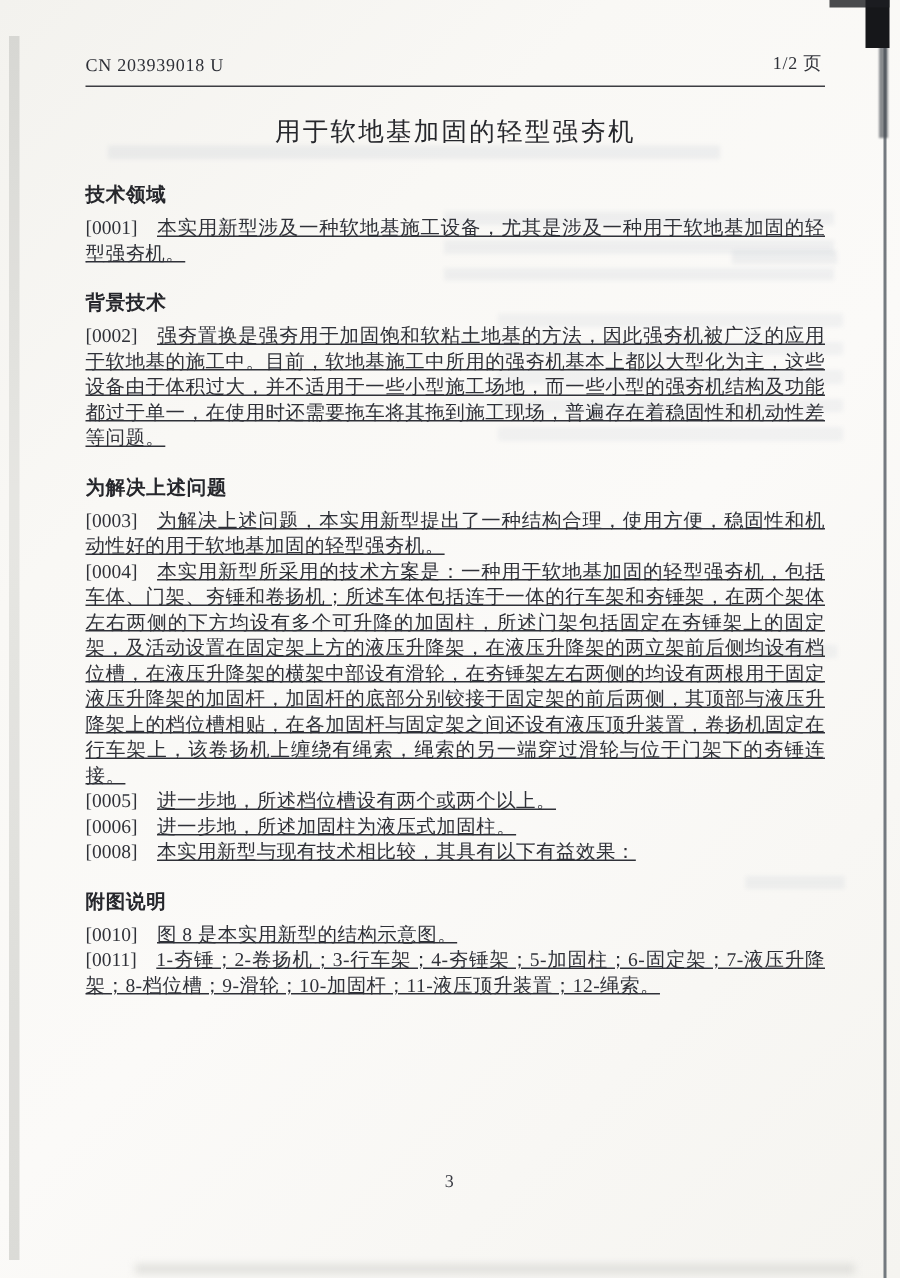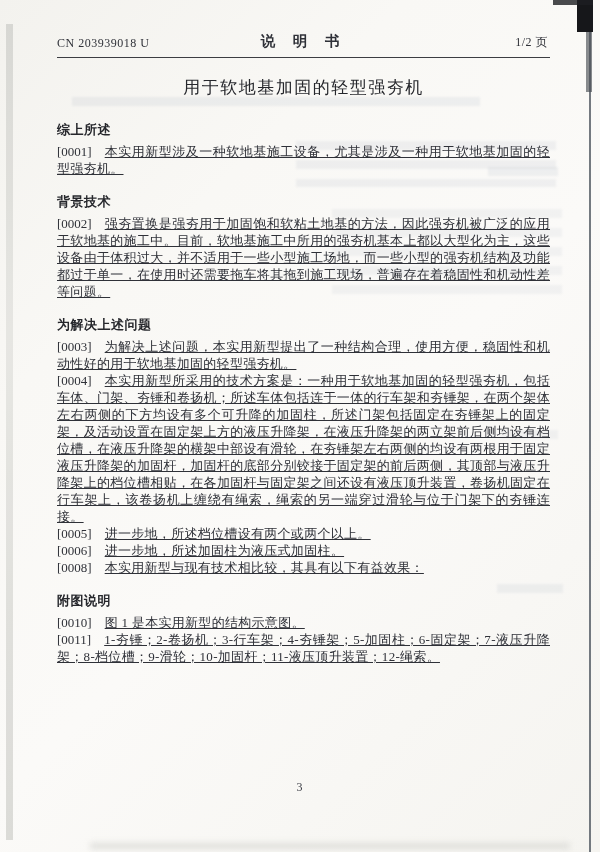--- a/index.html
+++ b/index.html
@@ -93,40 +93,39 @@
   <div class="ghost g2"></div>
   <div class="ghost g3"></div>
   <div class="ghost g4"></div>
   <div class="ghost g5"></div>
   <div class="ghost g6"></div>
 
   <div class="content">
 
     <div class="doc-header">
       <span class="h-left">CN 203939018 U</span>
-      <span class="h-center">说 明 书</span>
       <span class="h-right">1/2 页</span>
     </div>
 
     <h1 class="title">用于软地基加固的轻型强夯机</h1>
 
-    <h2 class="sec-heading first">综上所述</h2>
+    <h2 class="sec-heading first">技术领域</h2>
     <p class="para"><span class="ptag">[0001]</span><span>本实用新型涉及一种软地基施工设备，尤其是涉及一种用于软地基加固的轻型强夯机。</span></p>
 
     <h2 class="sec-heading">背景技术</h2>
     <p class="para"><span class="ptag">[0002]</span><span>强夯置换是强夯用于加固饱和软粘土地基的方法，因此强夯机被广泛的应用于软地基的施工中。目前，软地基施工中所用的强夯机基本上都以大型化为主，这些设备由于体积过大，并不适用于一些小型施工场地，而一些小型的强夯机结构及功能都过于单一，在使用时还需要拖车将其拖到施工现场，普遍存在着稳固性和机动性差等问题。</span></p>
 
     <h2 class="sec-heading">为解决上述问题</h2>
     <p class="para"><span class="ptag">[0003]</span><span>为解决上述问题，本实用新型提出了一种结构合理，使用方便，稳固性和机动性好的用于软地基加固的轻型强夯机。</span></p>
     <p class="para"><span class="ptag">[0004]</span><span>本实用新型所采用的技术方案是：一种用于软地基加固的轻型强夯机，包括车体、门架、夯锤和卷扬机；所述车体包括连于一体的行车架和夯锤架，在两个架体左右两侧的下方均设有多个可升降的加固柱，所述门架包括固定在夯锤架上的固定架，及活动设置在固定架上方的液压升降架，在液压升降架的两立架前后侧均设有档位槽，在液压升降架的横架中部设有滑轮，在夯锤架左右两侧的均设有两根用于固定液压升降架的加固杆，加固杆的底部分别铰接于固定架的前后两侧，其顶部与液压升降架上的档位槽相贴，在各加固杆与固定架之间还设有液压顶升装置，卷扬机固定在行车架上，该卷扬机上缠绕有绳索，绳索的另一端穿过滑轮与位于门架下的夯锤连接。</span></p>
     <p class="para"><span class="ptag">[0005]</span><span>进一步地，所述档位槽设有两个或两个以上。</span></p>
     <p class="para"><span class="ptag">[0006]</span><span>进一步地，所述加固柱为液压式加固柱。</span></p>
     <p class="para"><span class="ptag">[0008]</span><span>本实用新型与现有技术相比较，其具有以下有益效果：</span></p>
 
     <h2 class="sec-heading figs">附图说明</h2>
-    <p class="para"><span class="ptag">[0010]</span><span>图 1 是本实用新型的结构示意图。</span></p>
+    <p class="para"><span class="ptag">[0010]</span><span>图 8 是本实用新型的结构示意图。</span></p>
     <p class="para"><span class="ptag">[0011]</span><span>1-夯锤；2-卷扬机；3-行车架；4-夯锤架；5-加固柱；6-固定架；7-液压升降架；8-档位槽；9-滑轮；10-加固杆；11-液压顶升装置；12-绳索。</span></p>
 
   </div>
 
   <div class="footer">3</div>
 
 </div>
 
 </body></html>

